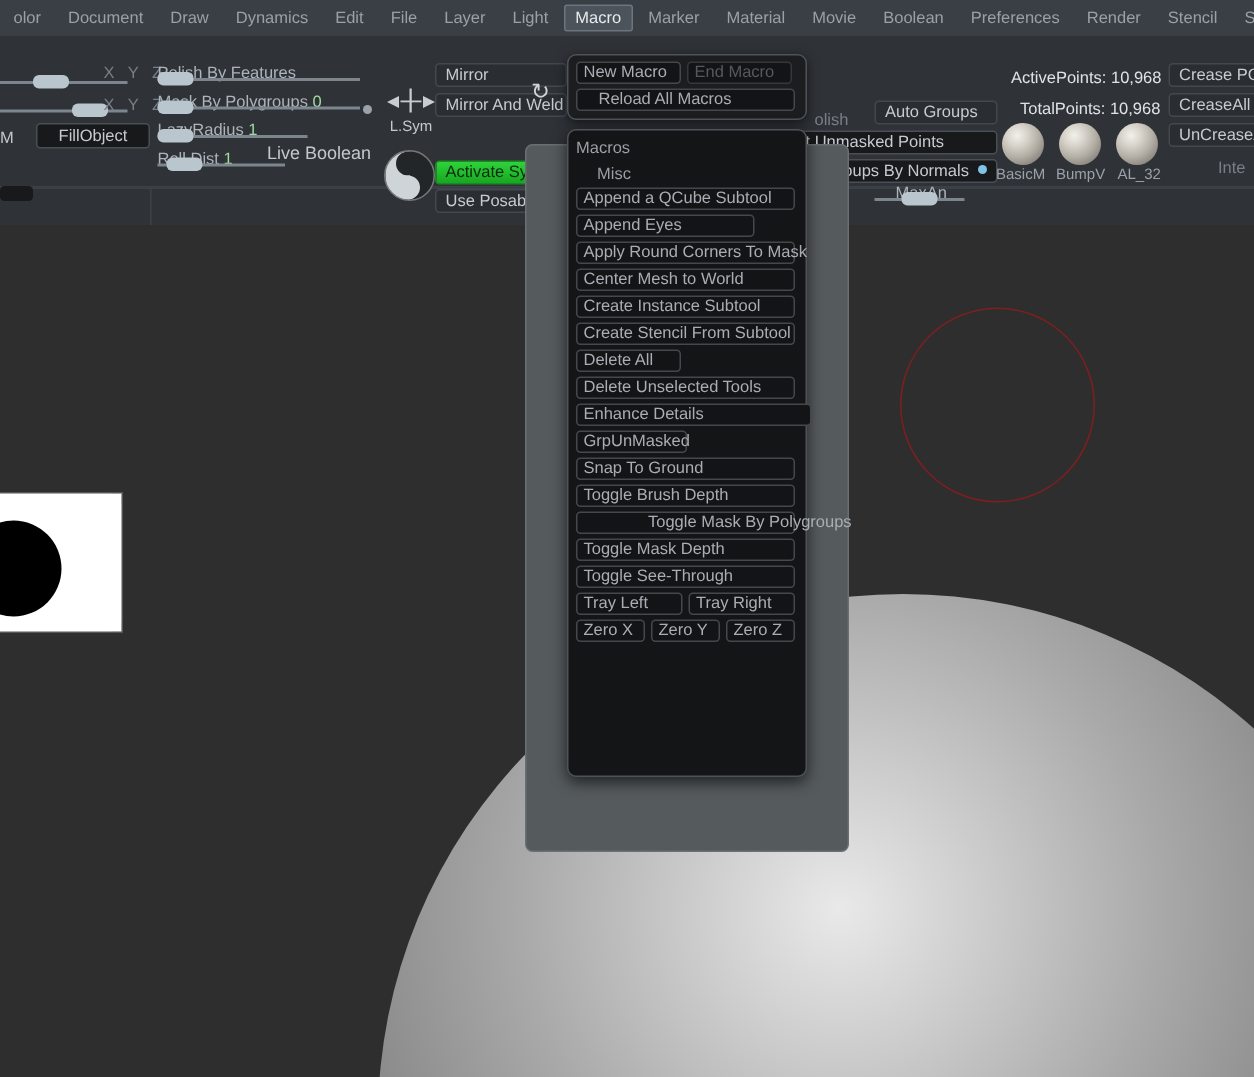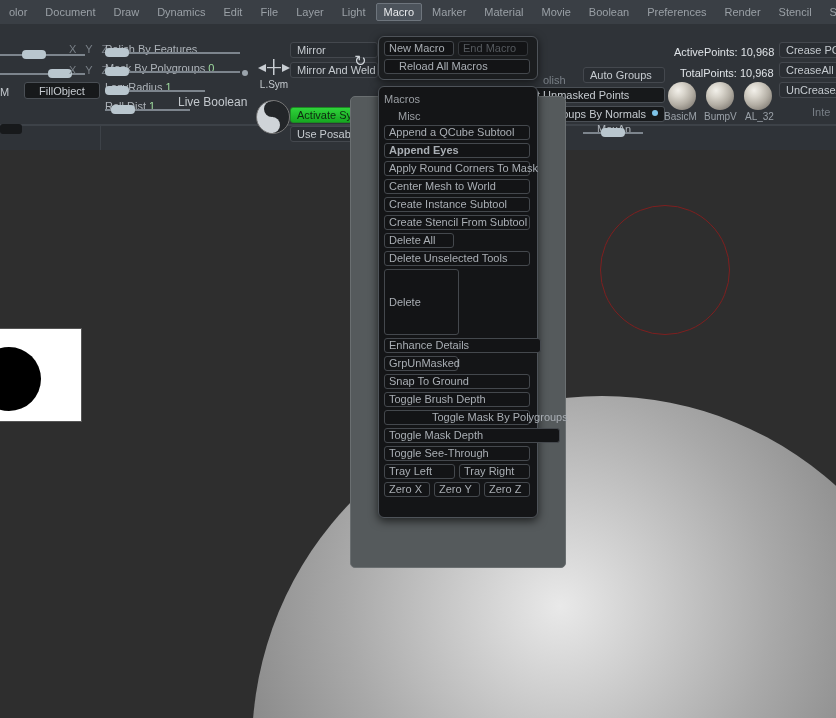--- a/index.html
+++ b/index.html
@@ -251,34 +251,33 @@
       <div class="mbtn dim" style="width:70px;">End Macro</div>
     </div>
     <div class="mbtn" style="width:146px;padding-left:14px;">Reload All Macros</div>
   </div>
 
   <div class="popMain">
     <div class="mhead">Macros</div>
     <div class="mhead sub">Misc</div>
 
     <div class="mbtn" style="width:146px;">Append a QCube Subtool</div>
-    <div class="mbtn" style="width:146px;font-weight:bold;">Append Eyes</div>
+    <div class="mbtn" style="width:119px;">Append Eyes</div>
     <div class="mbtn" style="width:146px;">Apply Round Corners To Mask</div>
     <div class="mbtn" style="width:146px;">Center Mesh to World</div>
     <div class="mbtn" style="width:146px;">Create Instance Subtool</div>
     <div class="mbtn" style="width:146px;">Create Stencil From Subtool</div>
     <div class="mbtn" style="width:70px;">Delete All</div>
     <div class="mbtn" style="width:146px;">Delete Unselected Tools</div>
-    <div class="mbig">Delete</div>
     <div class="mbtn" style="width:157px;">Enhance Details</div>
     <div class="mbtn" style="width:74px;">GrpUnMasked</div>
     <div class="mbtn" style="width:146px;">Snap To Ground</div>
     <div class="mbtn" style="width:146px;">Toggle Brush Depth</div>
     <div class="mbtn" style="width:146px;padding-left:47px;">Toggle Mask By Polygroups</div>
-    <div class="mbtn" style="width:176px;text-align:center;">Toggle Mask Depth</div>
+    <div class="mbtn" style="width:146px;text-align:center;">Toggle Mask Depth</div>
     <div class="mbtn" style="width:146px;">Toggle See-Through</div>
 
     <div class="mrow">
       <div class="mbtn" style="width:71px;">Tray Left</div>
       <div class="mbtn" style="width:71px;">Tray Right</div>
     </div>
     <div class="mrow">
       <div class="mbtn" style="width:46px;">Zero X</div>
       <div class="mbtn" style="width:46px;">Zero Y</div>
       <div class="mbtn" style="width:46px;">Zero Z</div>

